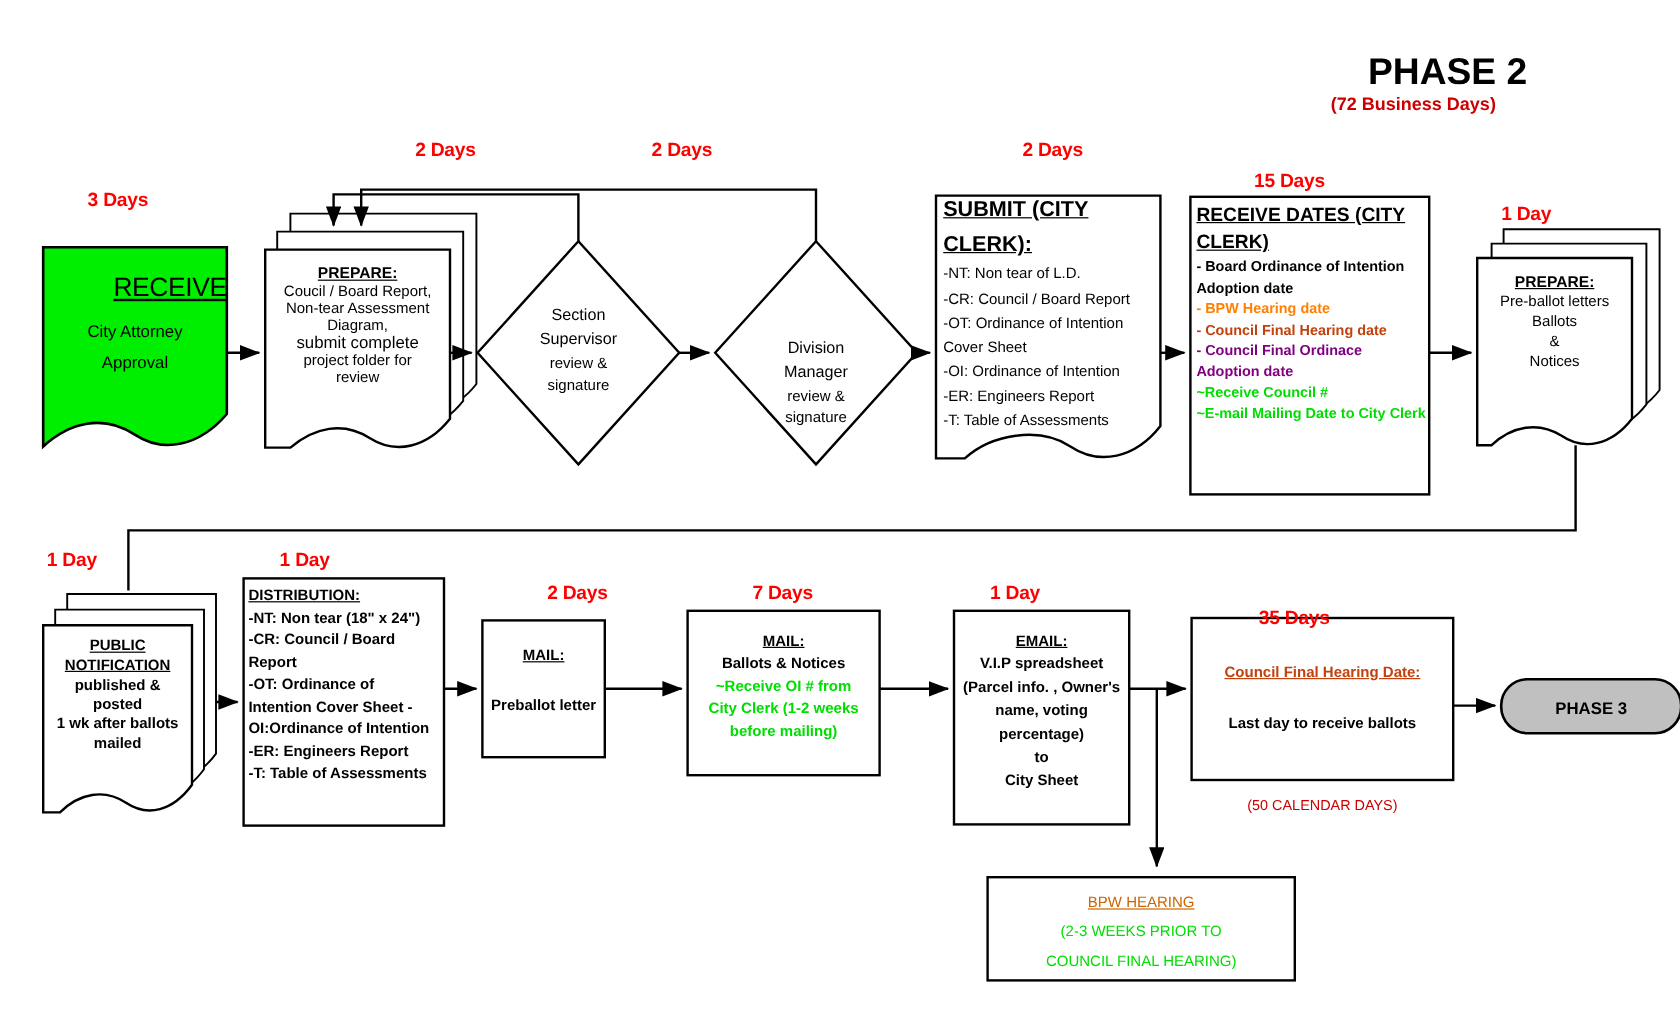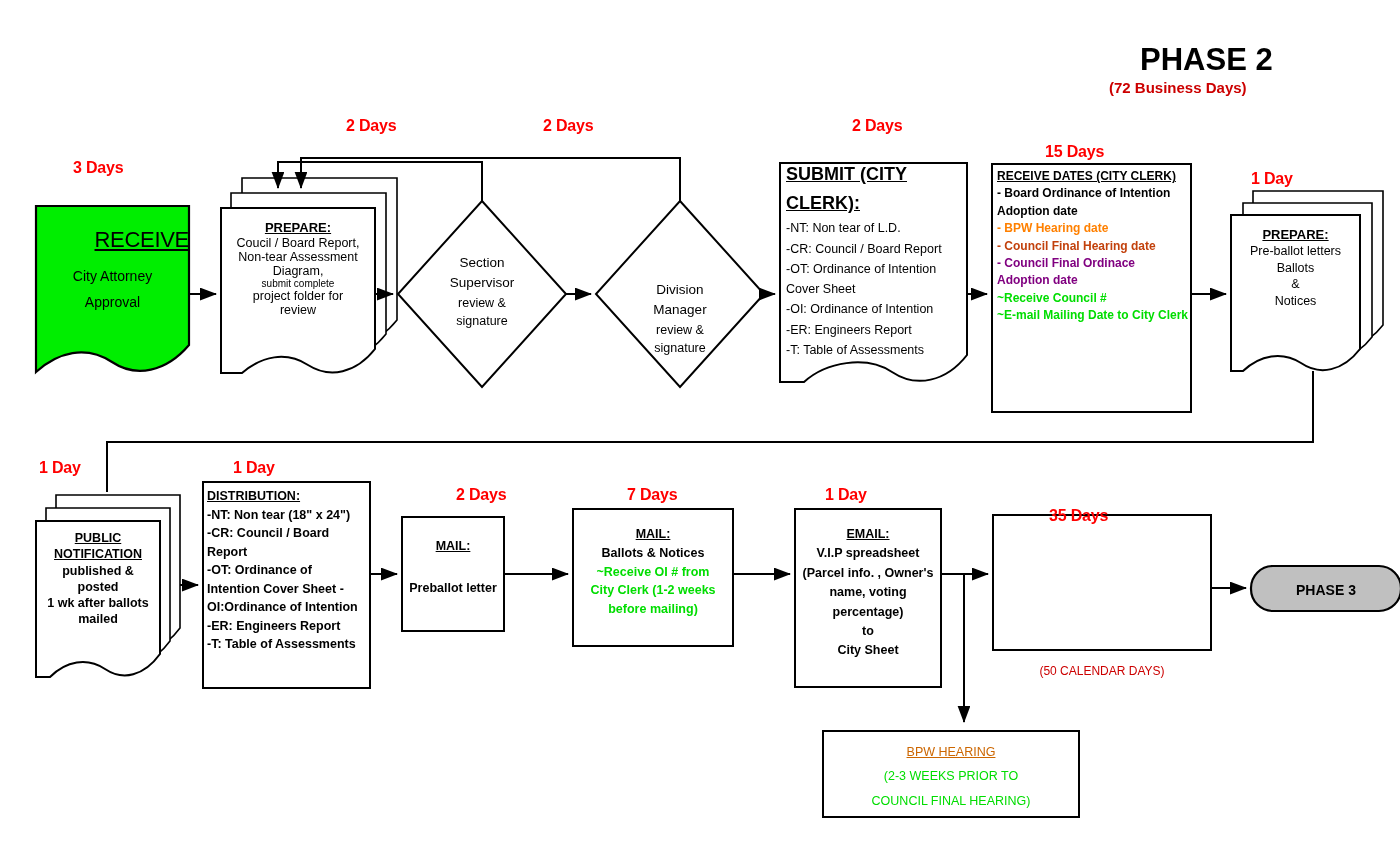--- a/index.html
+++ b/index.html
@@ -130,21 +130,21 @@
     <div class="u" style="font-size:22px;letter-spacing:-0.3px;text-align:right;">RECEIVE</div>
     <div style="font-size:14px;margin-top:10px;">City Attorney</div>
     <div style="font-size:14px;margin-top:6px;">Approval</div>
   </div>
 
   <div class="boxtext ctr" style="left:205px;top:221px;width:154px;line-height:1.12;">
     <div class="u b" style="font-size:13px;">PREPARE:</div>
     <div style="font-size:12.5px;">Coucil / Board Report,</div>
     <div style="font-size:12.5px;">Non-tear Assessment</div>
     <div style="font-size:12.5px;">Diagram,</div>
-    <div style="font-size:10px;">submit complete</div>
+    <div style="font-size:14px;">submit complete</div>
     <div style="font-size:12.5px;">project folder for</div>
     <div style="font-size:12.5px;">review</div>
   </div>
 
   <div class="boxtext ctr" style="left:406px;top:253px;width:120px;line-height:1.5;">
     <div style="font-size:13.5px;">Section</div>
     <div style="font-size:13.5px;">Supervisor</div>
     <div style="font-size:12.5px;">review &amp;</div>
     <div style="font-size:12.5px;">signature</div>
   </div>
@@ -161,21 +161,21 @@
     <div>-NT: Non tear of L.D.</div>
     <div>-CR: Council / Board Report</div>
     <div>-OT: Ordinance of Intention</div>
     <div>Cover Sheet</div>
     <div>-OI: Ordinance of Intention</div>
     <div>-ER: Engineers Report</div>
     <div>-T: Table of Assessments</div>
   </div>
 
   <div class="boxtext lft" style="left:981px;top:168px;width:192px;line-height:1.45;font-weight:bold;font-size:12px;">
-    <div class="u" style="font-size:12px;">RECEIVE DATES (CITY CLERK)</div>
+    <div class="u" style="font-size:16px;">RECEIVE DATES (CITY CLERK)</div>
     <div class="c-black">- Board Ordinance of Intention Adoption date</div>
     <div class="c-orange">- BPW Hearing date</div>
     <div class="c-blue">- Council Final Hearing       date</div>
     <div class="c-purple">- Council Final Ordinace Adoption date</div>
     <div class="c-green">~Receive Council #</div>
     <div class="c-green">~E-mail Mailing Date to City Clerk</div>
   </div>
 
   <div class="boxtext ctr" style="left:1215px;top:226px;width:129px;line-height:1.32;">
     <div class="u b" style="font-size:13px;">PREPARE:</div>
@@ -222,20 +222,24 @@
   <div class="boxtext ctr b" style="left:779px;top:525px;width:146px;line-height:1.55;font-size:12.5px;">
     <div class="u">EMAIL:</div>
     <div>V.I.P spreadsheet</div>
     <div>(Parcel info. , Owner's</div>
     <div>name, voting</div>
     <div>percentage)</div>
     <div>to</div>
     <div>City Sheet</div>
   </div>
 
+  <div class="boxtext ctr b" style="left:977px;top:551px;width:218px;font-size:12.5px;">
+    <div class="u c-blue">Council Final Hearing Date:</div>
+    <div style="margin-top:25px;">Last day to receive ballots</div>
+  </div>
   <div class="boxtext ctr c-red" style="left:977px;top:663px;width:218px;font-size:12px;">(50 CALENDAR DAYS)</div>
 
   <div class="boxtext ctr" style="left:807px;top:740px;width:256px;line-height:1.95;font-size:12.5px;">
     <div class="u c-brown">BPW  HEARING</div>
     <div class="c-green">(2-3 WEEKS PRIOR TO</div>
     <div class="c-green">COUNCIL FINAL HEARING)</div>
   </div>
 
   <div class="boxtext ctr b" style="left:1235px;top:580px;width:150px;font-size:14px;">PHASE 3</div>
 

